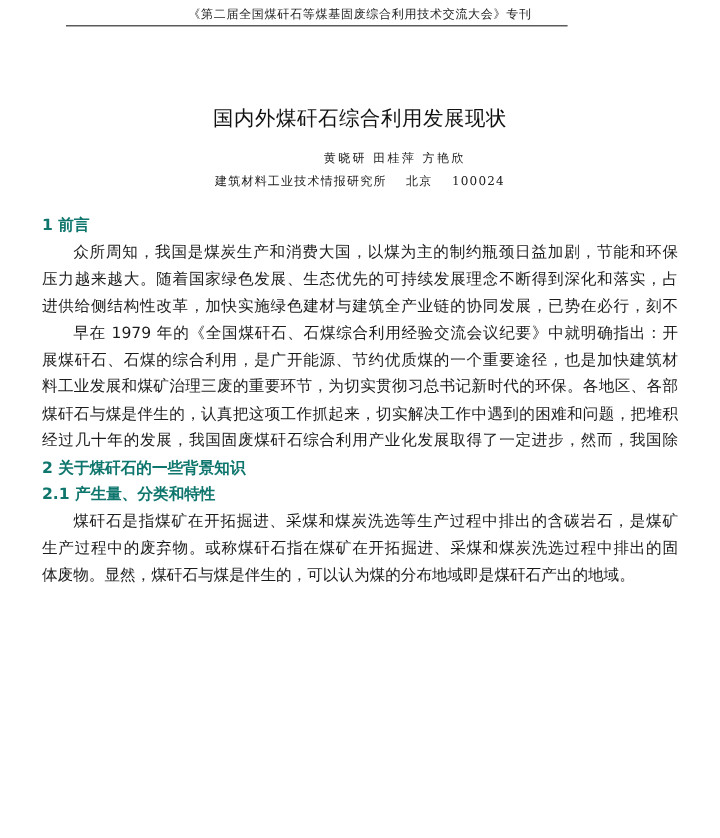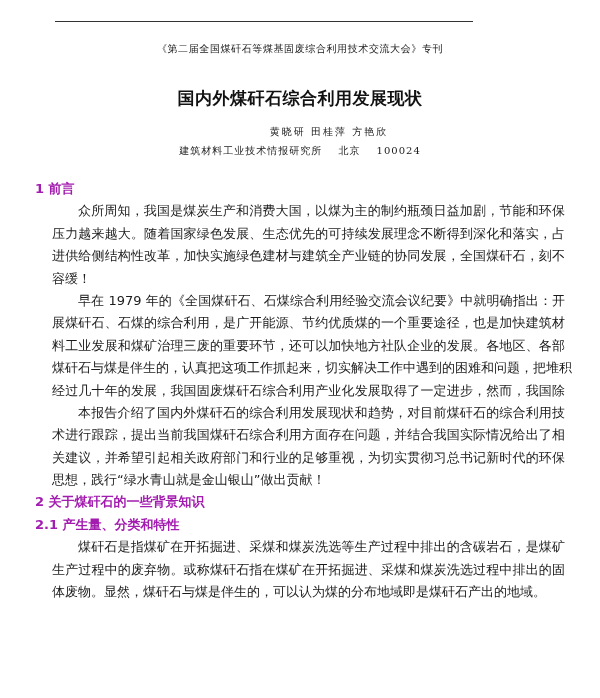--- a/index.html
+++ b/index.html
@@ -1,35 +1,35 @@
 <!DOCTYPE html>
 <html><head>
 <meta charset="utf-8">
 <style>
   html, body { margin: 0; padding: 0; background: #ffffff; }
   body { width: 600px; height: 698px; position: relative; overflow: hidden; color: #1a1a1a;
          font-family: "DejaVu Serif", "Liberation Serif", serif; }
   .running-header { position: absolute; left: 0; top: 5px; width: 600px; text-align: center;
-                    font-size: 10px; letter-spacing: 0.6px; color: #222; font-family: "DejaVu Serif", serif; margin-top: 37px; }
+                    font-size: 10px; letter-spacing: 0.6px; color: #222; font-family: "DejaVu Serif", serif; }
   .header-rule { position: absolute; left: 55px; top: 21px; width: 418px; height: 0; border-top: 1px solid #333; }
   .title { position: absolute; left: 0; top: 87px; width: 600px; text-align: center;
-           font-size: 17px; font-weight: bold; letter-spacing: 0.5px; color: #111;
+           font-size: 17px; font-weight: normal; letter-spacing: 0.5px; color: #111;
            font-family: "DejaVu Sans", sans-serif; }
   .authors { position: absolute; left: 0; top: 125px; width: 600px; text-align: center;
              font-size: 10px; letter-spacing: 2px; font-family: "DejaVu Serif", serif; padding-left: 29px; }
   .affil { position: absolute; left: 0; top: 144px; width: 600px; text-align: center;
            font-size: 10px; letter-spacing: 1px; font-family: "DejaVu Serif", serif; }
   .affil span { margin: 0 6px; }
   .body-text { position: absolute; left: 35px; top: 178px; width: 530px; }
   .line { height: 22.4px; line-height: 22.4px; font-size: 13px; white-space: nowrap;
-          text-align: justify; text-align-last: justify; font-family: "DejaVu Sans", sans-serif; color: #1c1c1c; margin-left: 17px; }
+          text-align: justify; text-align-last: justify; font-family: "DejaVu Sans", sans-serif; color: #1c1c1c; }
   .line.last { text-align-last: left; }
   .line.indent { padding-left: 26px; }
   .heading { height: 22.4px; line-height: 22.4px; font-size: 13px; font-weight: bold;
-             font-family: "DejaVu Sans", sans-serif; color: #a21caf; }
+             font-family: "DejaVu Sans", sans-serif; color: #0f766e; }
   sup { font-size: 8px; line-height: 0; vertical-align: 5px; }
 </style>
 </head>
 <body>
 
 <div class="running-header">《第二届全国煤矸石等煤基固废综合利用技术交流大会》专刊</div>
 <div class="header-rule"></div>
 
 <h1 class="title" style="margin:0;">国内外煤矸石综合利用发展现状</h1>
 <div class="authors">黄晓研  田桂萍  方艳欣</div>
@@ -38,38 +38,31 @@
   <span>北京</span>
   <span>100024</span>
 </div>
 
 <div class="body-text">
   <div class="heading">1 前言</div>
 
   <div>
     <div class="line indent">众所周知，我国是煤炭生产和消费大国，以煤为主的制约瓶颈日益加剧，节能和环保</div>
     <div class="line">压力越来越大。随着国家绿色发展、生态优先的可持续发展理念不断得到深化和落实，占</div>
-    <div class="line">进供给侧结构性改革，加快实施绿色建材与建筑全产业链的协同发展，全国煤矸石，刻不</div>
-    <div class="line last">容缓！</div>
+    <div class="line">进供给侧结构性改革，加快实施绿色建材与建筑全产业链的协同发展，已势在必行，刻不</div>
   </div>
 
   <div>
     <div class="line indent">早在 1979 年的《全国煤矸石、石煤综合利用经验交流会议纪要》中就明确指出：开</div>
     <div class="line">展煤矸石、石煤的综合利用，是广开能源、节约优质煤的一个重要途径，也是加快建筑材</div>
-    <div class="line">料工业发展和煤矿治理三废的重要环节，还可以加快地方社队企业的发展。各地区、各部</div>
+    <div class="line">料工业发展和煤矿治理三废的重要环节，为切实贯彻习总书记新时代的环保。各地区、各部</div>
     <div class="line">煤矸石与煤是伴生的，认真把这项工作抓起来，切实解决工作中遇到的困难和问题，把堆积</div>
     <div class="line">经过几十年的发展，我国固废煤矸石综合利用产业化发展取得了一定进步，然而，我国除</div>
   </div>
 
-  <div>
-    <div class="line indent">本报告介绍了国内外煤矸石的综合利用发展现状和趋势，对目前煤矸石的综合利用技</div>
-    <div class="line">术进行跟踪，提出当前我国煤矸石综合利用方面存在问题，并结合我国实际情况给出了相</div>
-    <div class="line">关建议，并希望引起相关政府部门和行业的足够重视，为切实贯彻习总书记新时代的环保</div>
-    <div class="line last">思想，践行“绿水青山就是金山银山”做出贡献！</div>
-  </div>
 
   <div class="heading">2 关于煤矸石的一些背景知识</div>
   <div class="heading">2.1 产生量、分类和特性</div>
 
   <div>
     <div class="line indent">煤矸石是指煤矿在开拓掘进、采煤和煤炭洗选等生产过程中排出的含碳岩石，是煤矿</div>
     <div class="line">生产过程中的废弃物。或称煤矸石指在煤矿在开拓掘进、采煤和煤炭洗选过程中排出的固</div>
     <div class="line last">体废物。显然，煤矸石与煤是伴生的，可以认为煤的分布地域即是煤矸石产出的地域。</div>
   </div>
 

